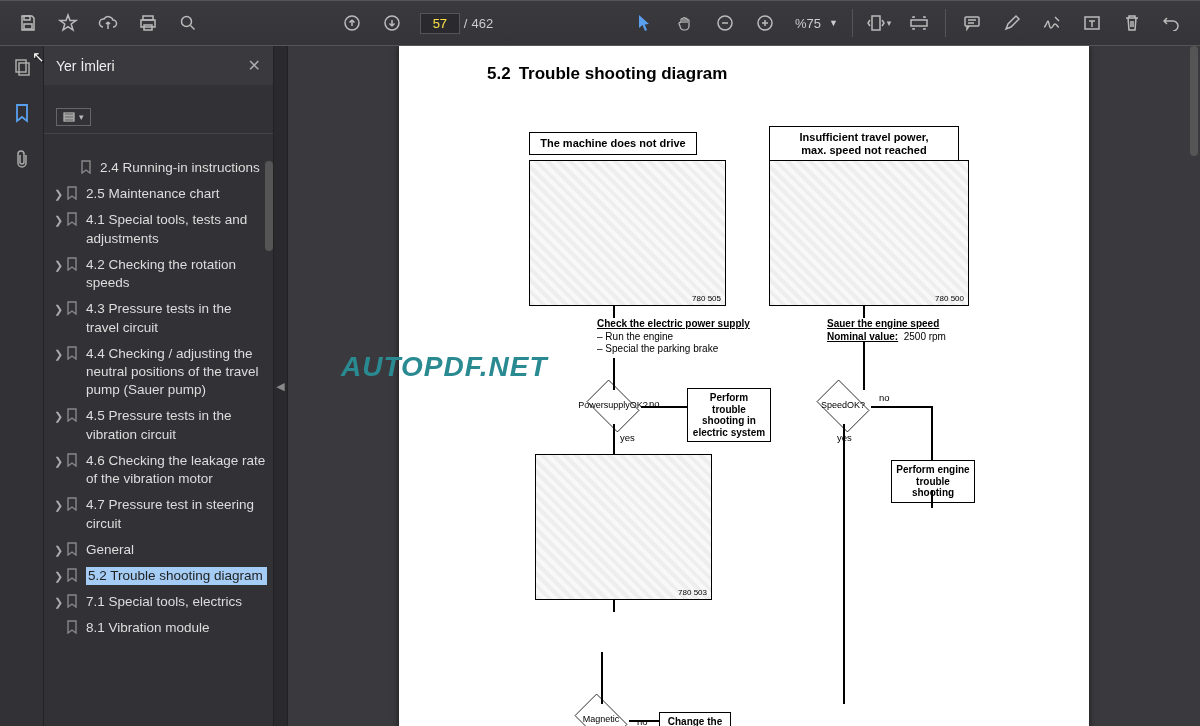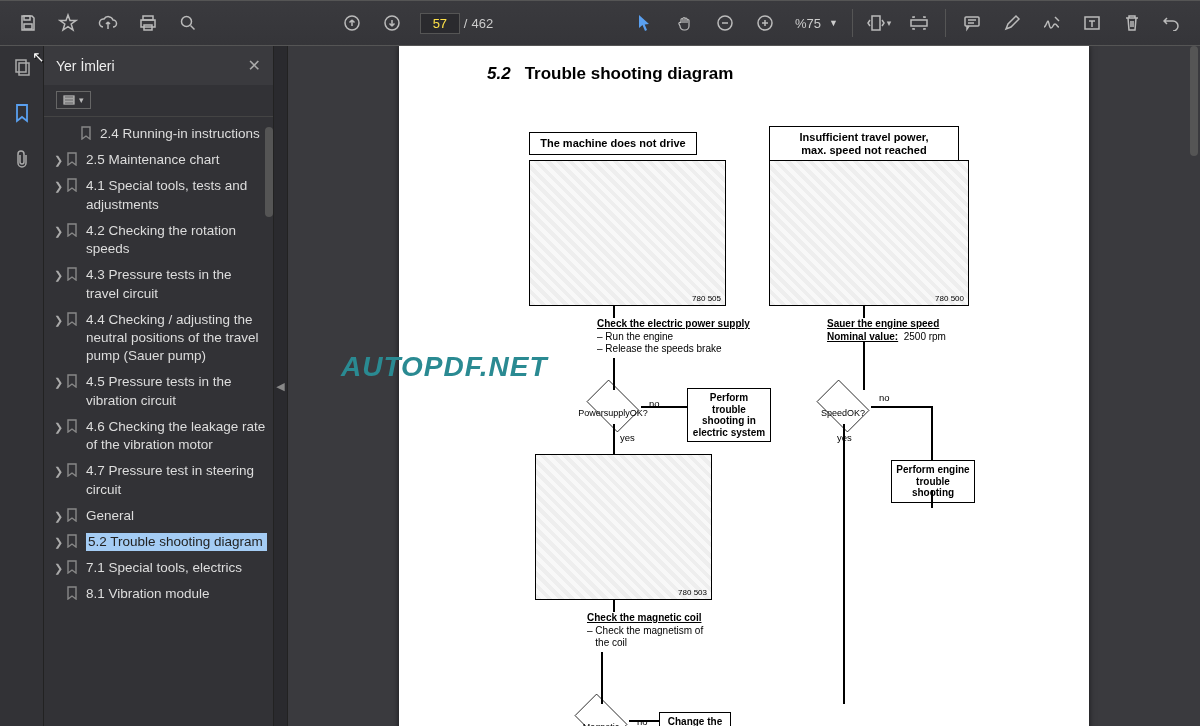--- a/index.html
+++ b/index.html
@@ -14,53 +14,53 @@
 .zoom { display: flex; align-items: center; gap: 4px; font-size: 13px; margin: 0 8px; }
 .zoom-txt { margin: 0 2px; }
 .caret { font-size: 9px; margin-left: 2px; }
 
 .main { display: flex; height: calc(100% - 46px); }
 
 .left-rail { width: 44px; background: #323236; display: flex; flex-direction: column; align-items: center; padding-top: 8px; gap: 20px; border-right: 1px solid #222; }
 .rail-btn { width: 36px; height: 26px; display: flex; align-items: center; justify-content: center; color: #aaa; cursor: pointer; font-size: 18px; }
 .rail-btn.active { color: #5aa0f0; }
 
-.sidebar { width: 230px; background: #323236; display: flex; flex-direction: column; border-right: 1px solid #222; }
+.sidebar { width: 230px; background: #323236; display: flex; flex-direction: column; border-right: 1px solid #222; gap: 17px; }
 .side-hdr { display: flex; align-items: center; justify-content: space-between; padding: 10px 12px; font-size: 14px; color: #eee; background: #3a3a3e; }
 .close-x { cursor: pointer; font-size: 16px; color: #aaa; }
 .side-sub { padding: 6px 12px; border-bottom: 1px solid #444; }
 .sub-btn { display: inline-flex; align-items: center; gap: 2px; padding: 2px 6px; border: 1px solid #666; color: #bbb; font-size: 12px; cursor: pointer; }
 .bk-list { flex: 1; overflow-y: auto; padding: 4px 0 4px 8px; position: relative; }
 .bk-item { display: flex; align-items: flex-start; padding: 4px 6px 4px 2px; font-size: 13.5px; color: #ddd; cursor: pointer; line-height: 1.35; }
 .bk-chev { width: 12px; flex-shrink: 0; color: #aaa; font-size: 11px; margin-top: 2px; }
 .bk-icon { width: 14px; flex-shrink: 0; color: #888; font-size: 13px; margin-right: 6px; margin-top: 1px; }
 .bk-text { flex: 1; }
 .bk-item.no-chev .bk-chev { visibility: hidden; }
 .bk-item.indent { padding-left: 16px; }
 .bk-item.active .bk-text { background: #a4ccf4; color: #222; padding: 0 2px; }
 .scroll-thumb { position: absolute; right: 0; top: 10px; width: 8px; height: 90px; background: #555; border-radius: 4px; }
 
 .collapse-handle { width: 14px; background: #2a2a2e; display: flex; align-items: center; justify-content: center; color: #888; font-size: 11px; border-right: 1px solid #222; cursor: pointer; }
 
 .viewer { flex: 1; background: #3a3a3e; overflow: hidden; display:flex; justify-content:center; align-items:flex-start; position: relative; }
 .viewer-scroll-thumb { position: absolute; right: 2px; top: 0; width: 8px; height: 110px; background: #555; border-radius: 4px; }
 .page { width: 690px; min-height: 900px; background: #fff; box-shadow: 0 0 6px rgba(0,0,0,0.6); color: #000; font-family: Arial, sans-serif; position: relative; padding: 18px 28px 28px 28px; }
 .page h2 { font-size: 17px; font-weight: bold; margin-bottom: 18px; padding-left: 60px; }
-.page h2 .num { margin-right: 14px; font-style: italic; }
+.page h2 .num { margin-right: 8px; }
 
 .diagram { position: relative; height: 700px; font-size: 10.5px; }
 .boxlabel { position: absolute; border: 1.5px solid #000; background: #fff; text-align: center; font-weight: bold; padding: 4px 6px; font-size: 11px; line-height: 1.15; }
 .img-box { position: absolute; border: 1.5px solid #000; background: repeating-linear-gradient(45deg,#eee,#eee 4px,#f8f8f8 4px,#f8f8f8 8px); overflow:hidden; }
 .img-box::after { content: attr(data-ref); position: absolute; bottom: 2px; right: 4px; font-size: 8px; color: #000; }
 .textnote { position: absolute; font-size: 10px; line-height: 1.25; }
 .textnote u { text-decoration: underline; font-weight: bold; }
 .rectbox { position: absolute; border: 1.5px solid #000; text-align: center; padding: 3px 4px; font-size: 10px; line-height: 1.15; font-weight: bold; }
 .diamond { position: absolute; width: 56px; height: 40px; }
 .diamond .shape { width: 100%; height: 100%; border: 1.5px solid #000; transform: rotate(45deg) scale(0.78,0.78); background: #fff; }
-.diamond .dt { position: absolute; top: 8px; left: 0; width: 100%; height: 100%; display: flex; align-items: center; justify-content: center; font-size: 9px; text-align:center; line-height:1.05; }
+.diamond .dt { position: absolute; top: 0; left: 0; width: 100%; height: 100%; display: flex; align-items: center; justify-content: center; font-size: 9px; text-align:center; line-height:1.05; }
 .yn { position: absolute; font-size: 9.5px; }
 .line { position: absolute; background: #000; }
 
 .watermark { position: absolute; top: 305px; left: -58px; font-size: 28px; font-weight: bold; font-style: italic; color: #2a8a92; letter-spacing: 1px; z-index: 50; pointer-events: none; }
 
 .cursor-arrow { position: absolute; top: 48px; left: 32px; color: #fff; font-size: 15px; z-index: 100; pointer-events: none; text-shadow: 1px 1px 0 #000; }
 
 svg { display: block; }
 </style>
 </head>
@@ -359,21 +359,21 @@
       <div class="watermark">AUTOPDF.NET</div>
       <div class="diagram">
 
         <div class="boxlabel" style="left:342px; top:24px; width:190px;"><span>Insufficient travel power,</span><br><span>max. speed not reached</span></div>
         <div class="boxlabel" style="left:102px; top:30px; width:168px;">The machine does not drive</div>
 
         <div class="img-box" style="left:102px; top:58px; width:197px; height:146px;" data-ref="780 505"></div>
         <div class="img-box" style="left:342px; top:58px; width:200px; height:146px;" data-ref="780 500"></div>
 
         <div class="textnote" style="left:170px; top:216px; width:170px;">
-          <u>Check the electric power supply</u><br>– <span>Run the engine</span><br>– <span>Release the speeds brake</span>
+          <u>Check the electric power supply</u><br>– <span>Run the engine</span><br>– <span>Special the parking brake</span>
         </div>
         <div class="textnote" style="left:400px; top:216px; width:160px;">
           <u>Sauer the engine speed</u><br><u>Nominal value:</u>&nbsp;&nbsp;<span>2500 rpm</span>
         </div>
 
         <div class="diamond" style="left:158px; top:284px;">
             <div class="shape"></div>
             <div class="dt">
               <span>Power</span>
               <br>
@@ -393,23 +393,20 @@
               <br>
               <span>OK?</span>
             </div>
           </div>
         <span class="yn" style="left:452px; top:290px;">no</span>
         <span class="yn" style="left:410px; top:330px;">yes</span>
         <div class="rectbox" style="left:464px; top:358px; width:84px;"><span>Perform engine</span><br><span>trouble shooting</span></div>
 
         <div class="img-box" style="left:108px; top:352px; width:177px; height:146px;" data-ref="780 503"></div>
 
-        <div class="textnote" style="left:160px; top:510px; width:150px;">
-          <u>Check the magnetic coil</u><br>– <span>Check the magnetism of</span><br>&nbsp;&nbsp;&nbsp;<span>the coil</span>
-        </div>
 
         <div class="diamond" style="left:146px; top:598px;">
             <div class="shape"></div>
             <div class="dt">Magnetic</div>
           </div>
         <span class="yn" style="left:210px; top:614px;">no</span>
         <div class="rectbox" style="left:232px; top:610px; width:72px;"><span>Change the</span></div>
 
         <div class="line" style="left:186px; top:204px; width:1.5px; height:12px;"></div>
         <div class="line" style="left:186px; top:256px; width:1.5px; height:32px;"></div>

